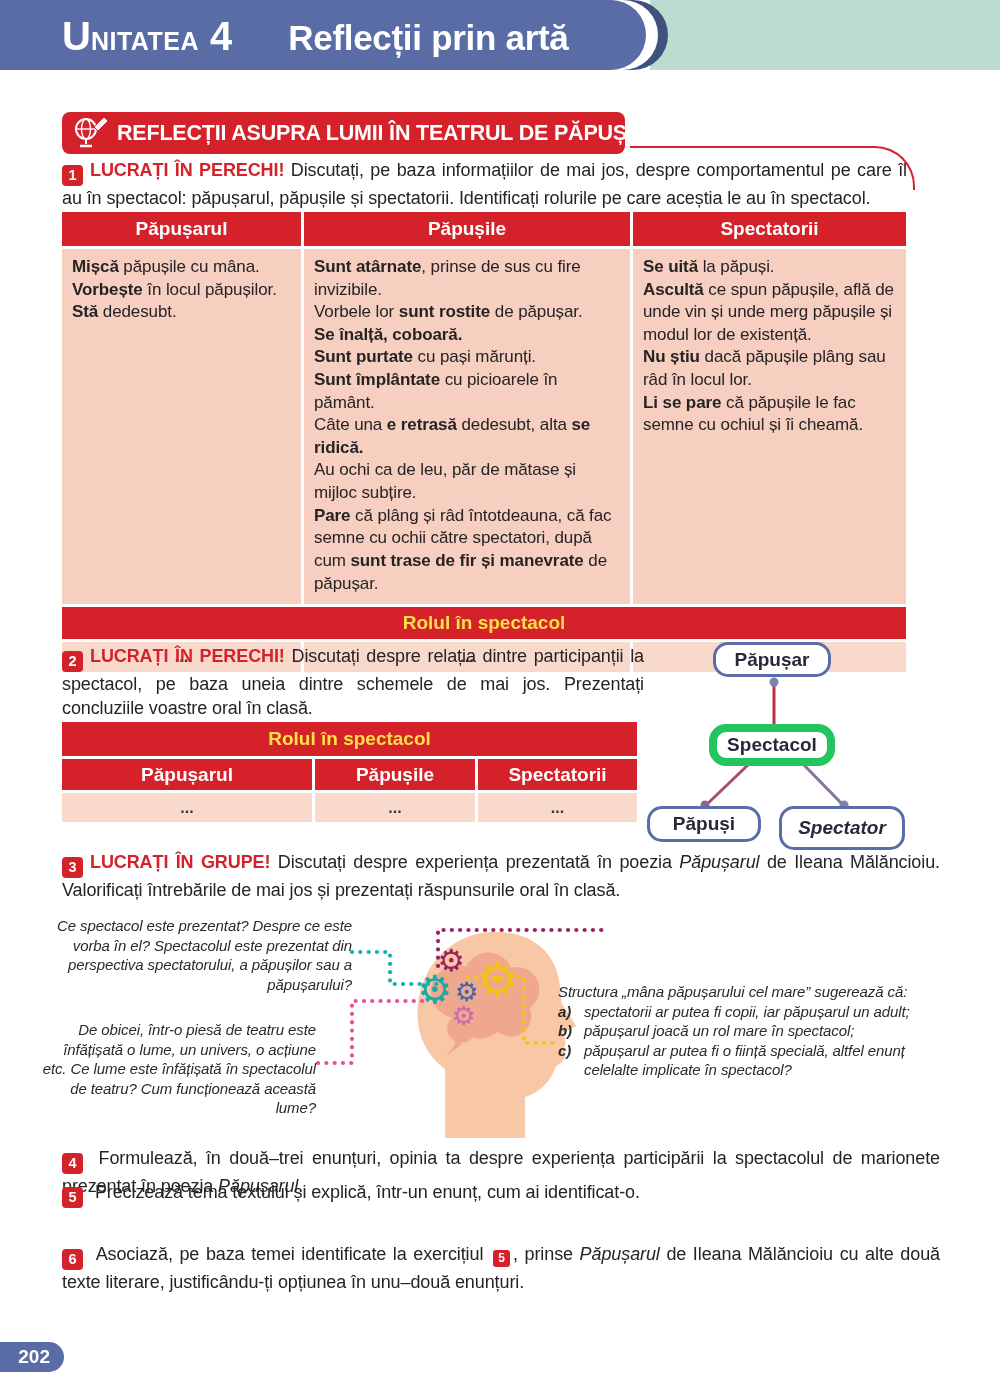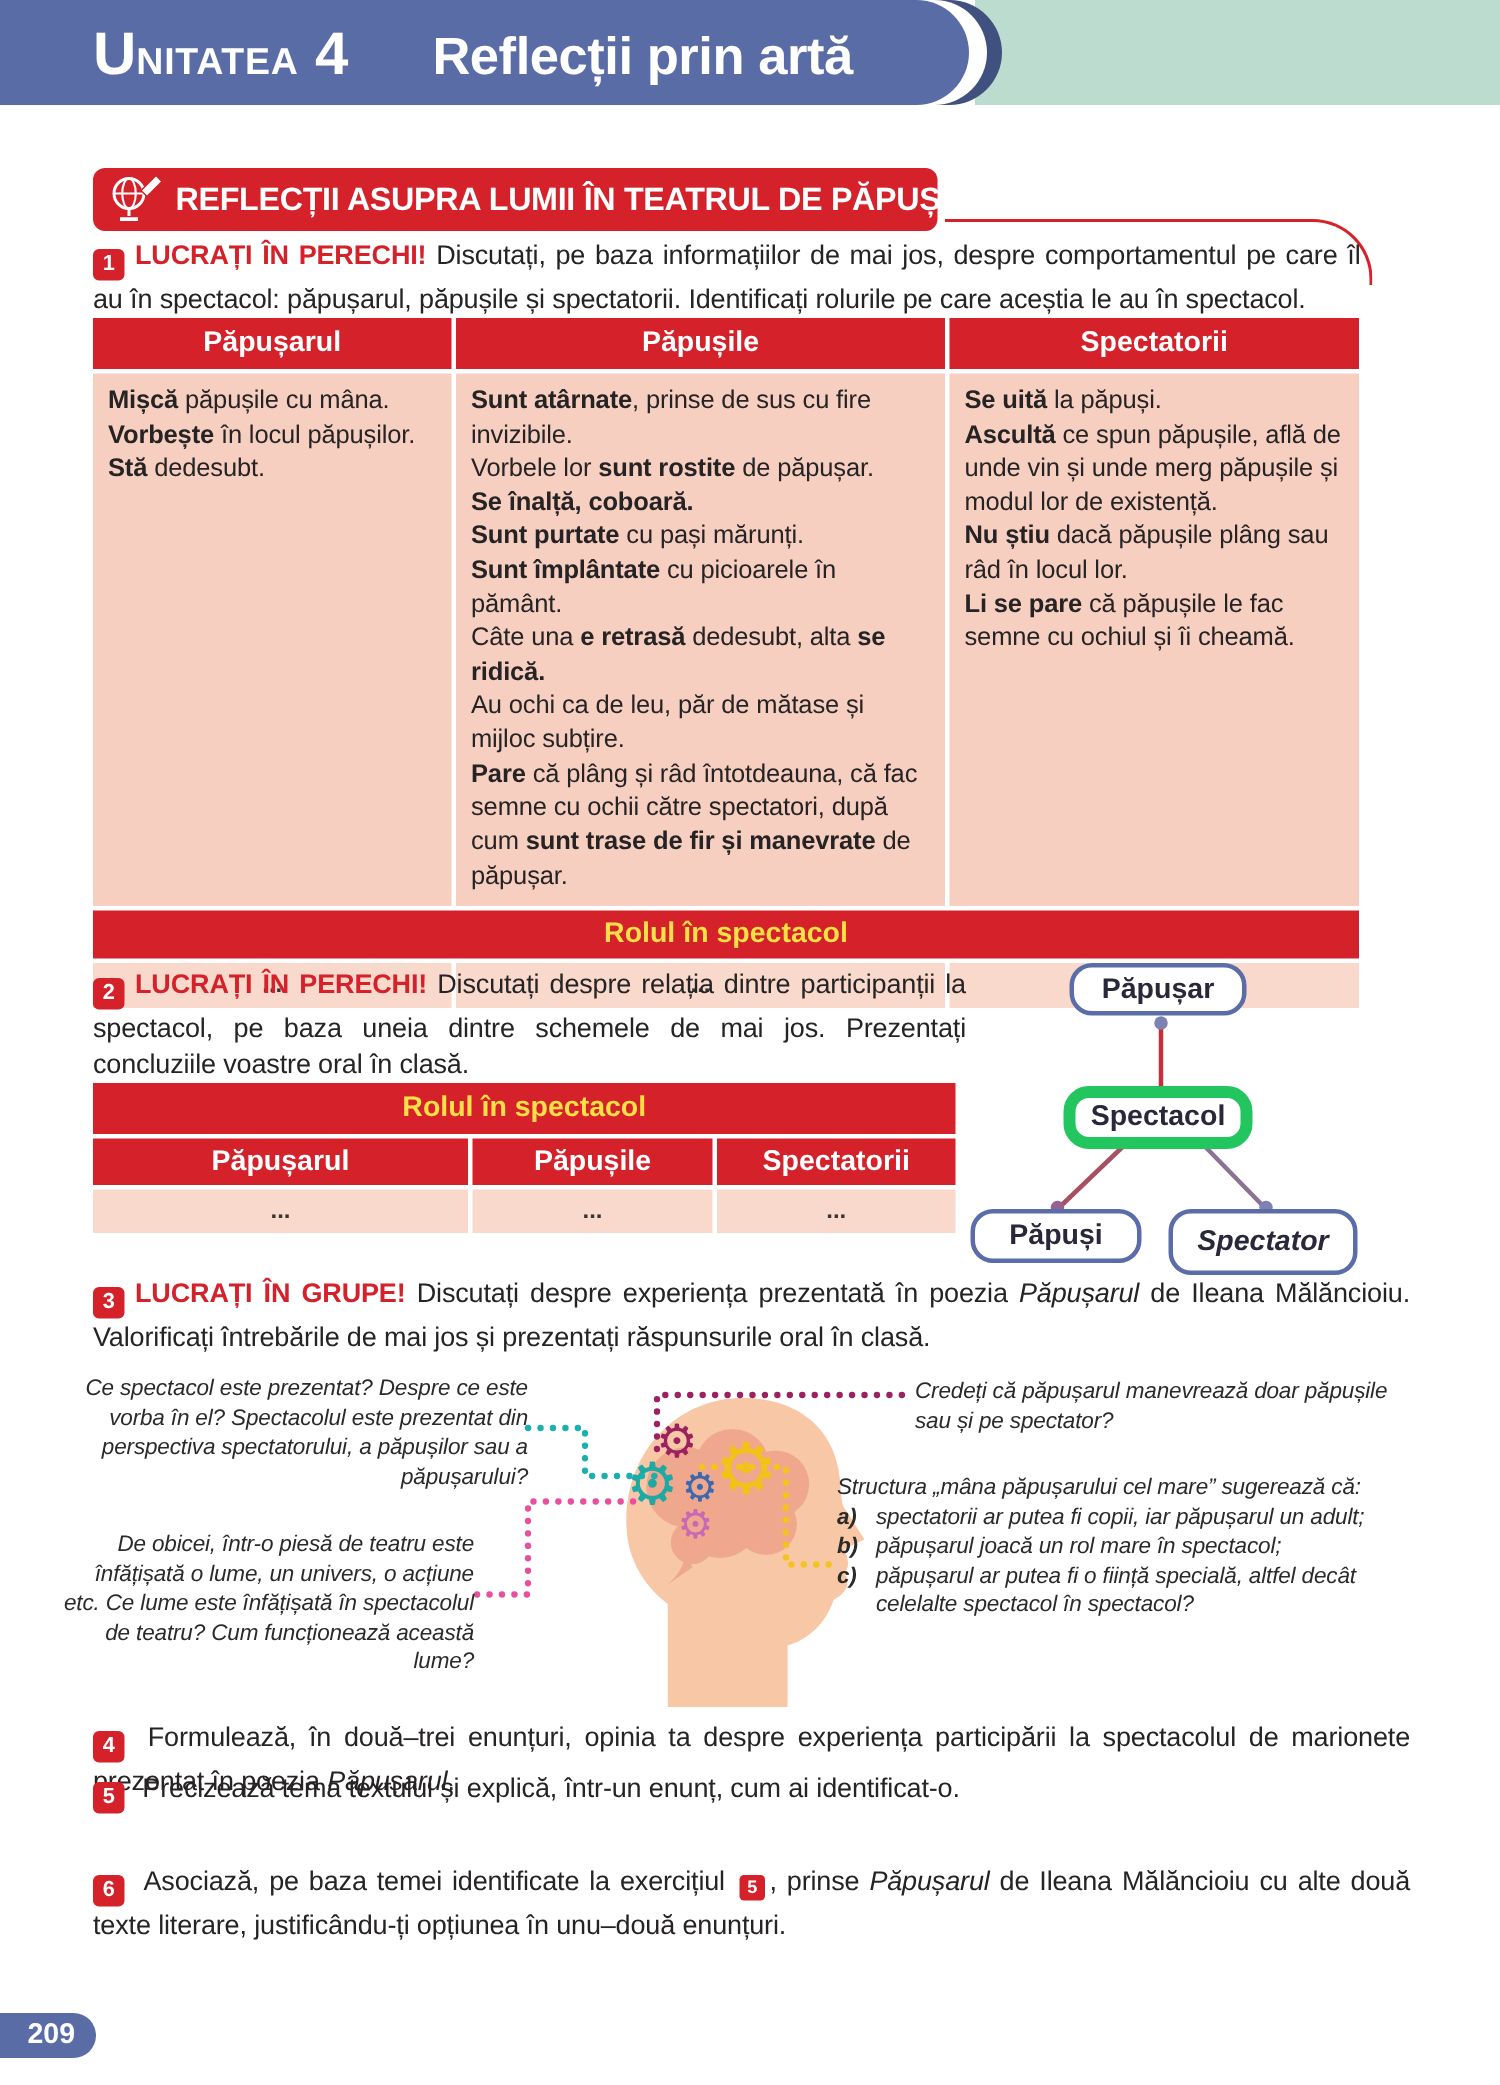--- a/index.html
+++ b/index.html
@@ -186,36 +186,35 @@
     <g fill="none" stroke-width="4.2" stroke-linecap="round">
       <polyline points="352,52 390,52 390,84 444,84" stroke="#19b0ad" stroke-dasharray="0.1 8.2"></polyline>
       <polyline points="438,66 438,30 606,30" stroke="#9c2160" stroke-dasharray="0.1 8.2"></polyline>
       <polyline points="318,163 352,163 352,101 424,101" stroke="#e8509f" stroke-dasharray="0.1 8.2"></polyline>
       <polyline points="468,78 524,78 524,143 560,143" stroke="#f3c41c" stroke-dasharray="0.1 8.2"></polyline>
     </g>
   </svg>
 
   <div class="q" style="left:50px;top:916px;width:302px;text-align:right;"><span>Ce spectacol este prezentat? Despre ce este vorba în el? Spectacolul este prezentat din perspectiva spectatorului, a păpușilor sau a păpușarului?</span></div>
   <div class="q" style="left:40px;top:1020px;width:276px;text-align:right;"><span>De obicei, într-o piesă de teatru este înfățișată o lume, un univers, o acțiune etc. Ce lume este înfățișată în spectacolul de teatru? Cum funcționează această lume?</span></div>
-  <div class="q" style="left:610px;top:918px;width:330px;"><span>Credeți că păpușarul manevrează doar păpușile sau și pe spectator?</span></div>
   <div class="q" style="left:558px;top:982px;width:388px;">
     <div><span>Structura „mâna păpușarului cel mare” sugerează că:</span></div>
     <div class="q4-item">
       <span class="q4-label">a)</span>
       <span class="q4-text">spectatorii ar putea fi copii, iar păpușarul un adult;</span>
     </div>
     <div class="q4-item">
       <span class="q4-label">b)</span>
       <span class="q4-text">păpușarul joacă un rol mare în spectacol;</span>
     </div>
     <div class="q4-item">
       <span class="q4-label">c)</span>
-      <span class="q4-text">păpușarul ar putea fi o ființă specială, altfel decât celelalte spectacol în spectacol?</span>
+      <span class="q4-text">păpușarul ar putea fi o ființă specială, altfel enunț celelalte implicate în spectacol?</span>
     </div>
   </div>
 
   <p class="ex" style="left:62px;top:1146px;width:878px;"><span class="num-badge">4</span><span><span> Formulează, în două–trei enunțuri, opinia ta despre experiența participării la spectacolul de marionete prezentat în poezia </span><span class="i">Păpușarul</span><span>.</span></span></p>
   <p class="ex" style="left:62px;top:1180px;width:878px;text-align:left;"><span class="num-badge">5</span><span><span> Precizează tema textului și explică, într-un enunț, cum ai identificat-o.</span></span></p>
   <p class="ex" style="left:62px;top:1242px;width:878px;"><span class="num-badge">6</span><span><span> Asociază, pe baza temei identificate la exercițiul </span><span class="badge-inline">5</span><span>, prinse </span><span class="i">Păpușarul</span><span> de Ileana Mălăncioiu cu alte două texte literare, justificându-ți opțiunea în unu–două enunțuri.</span></span></p>
 
-  <div class="page-badge">209</div>
+  <div class="page-badge">202</div>
 
 </div>
 
 </body></html>

